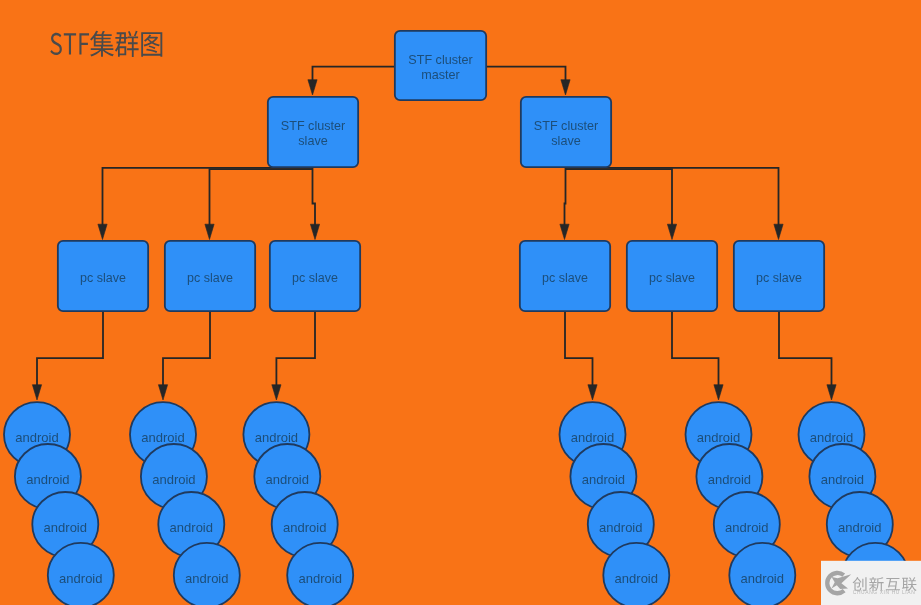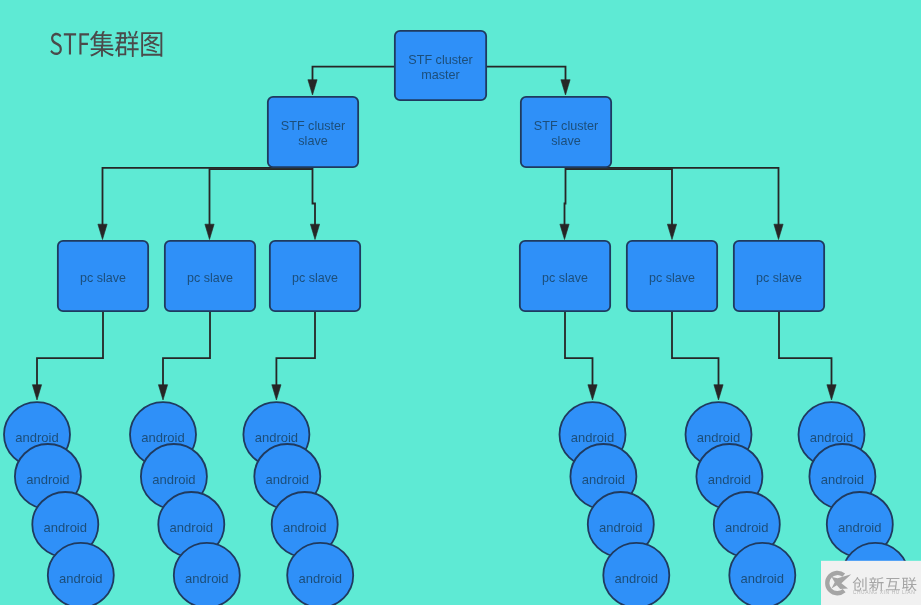--- a/index.html
+++ b/index.html
@@ -1,19 +1,19 @@
 <!DOCTYPE html>
 <html><head>
 <meta charset="utf-8">
 <title>STF cluster diagram</title>
 <style>
   html,body{margin:0;padding:0;background:#ffffff;}
   body{width:921px;height:605px;overflow:hidden;
        font-family:"Liberation Sans",sans-serif;}
-  #stage{position:relative;width:921px;height:605px;background:#5eead4;overflow:hidden;}
+  #stage{position:relative;width:921px;height:605px;background:#f97316;overflow:hidden;}
   svg#diagram{position:absolute;left:0;top:0;display:block;}
   .boxlabel{font-family:"Liberation Sans",sans-serif;font-size:12.6px;fill:#1c4e7a;
             text-anchor:middle;}
   .pclabel{font-family:"Liberation Sans",sans-serif;font-size:12.5px;fill:#1c4e7a;
             text-anchor:middle;}
   .devlabel{font-family:"Liberation Sans",sans-serif;font-size:13px;fill:#1c4e7a;
             text-anchor:middle;}
   .wm-py{font-family:"Liberation Sans",sans-serif;font-size:4.9px;fill:#b5b5b5;
          letter-spacing:0.62px;}
 </style>

